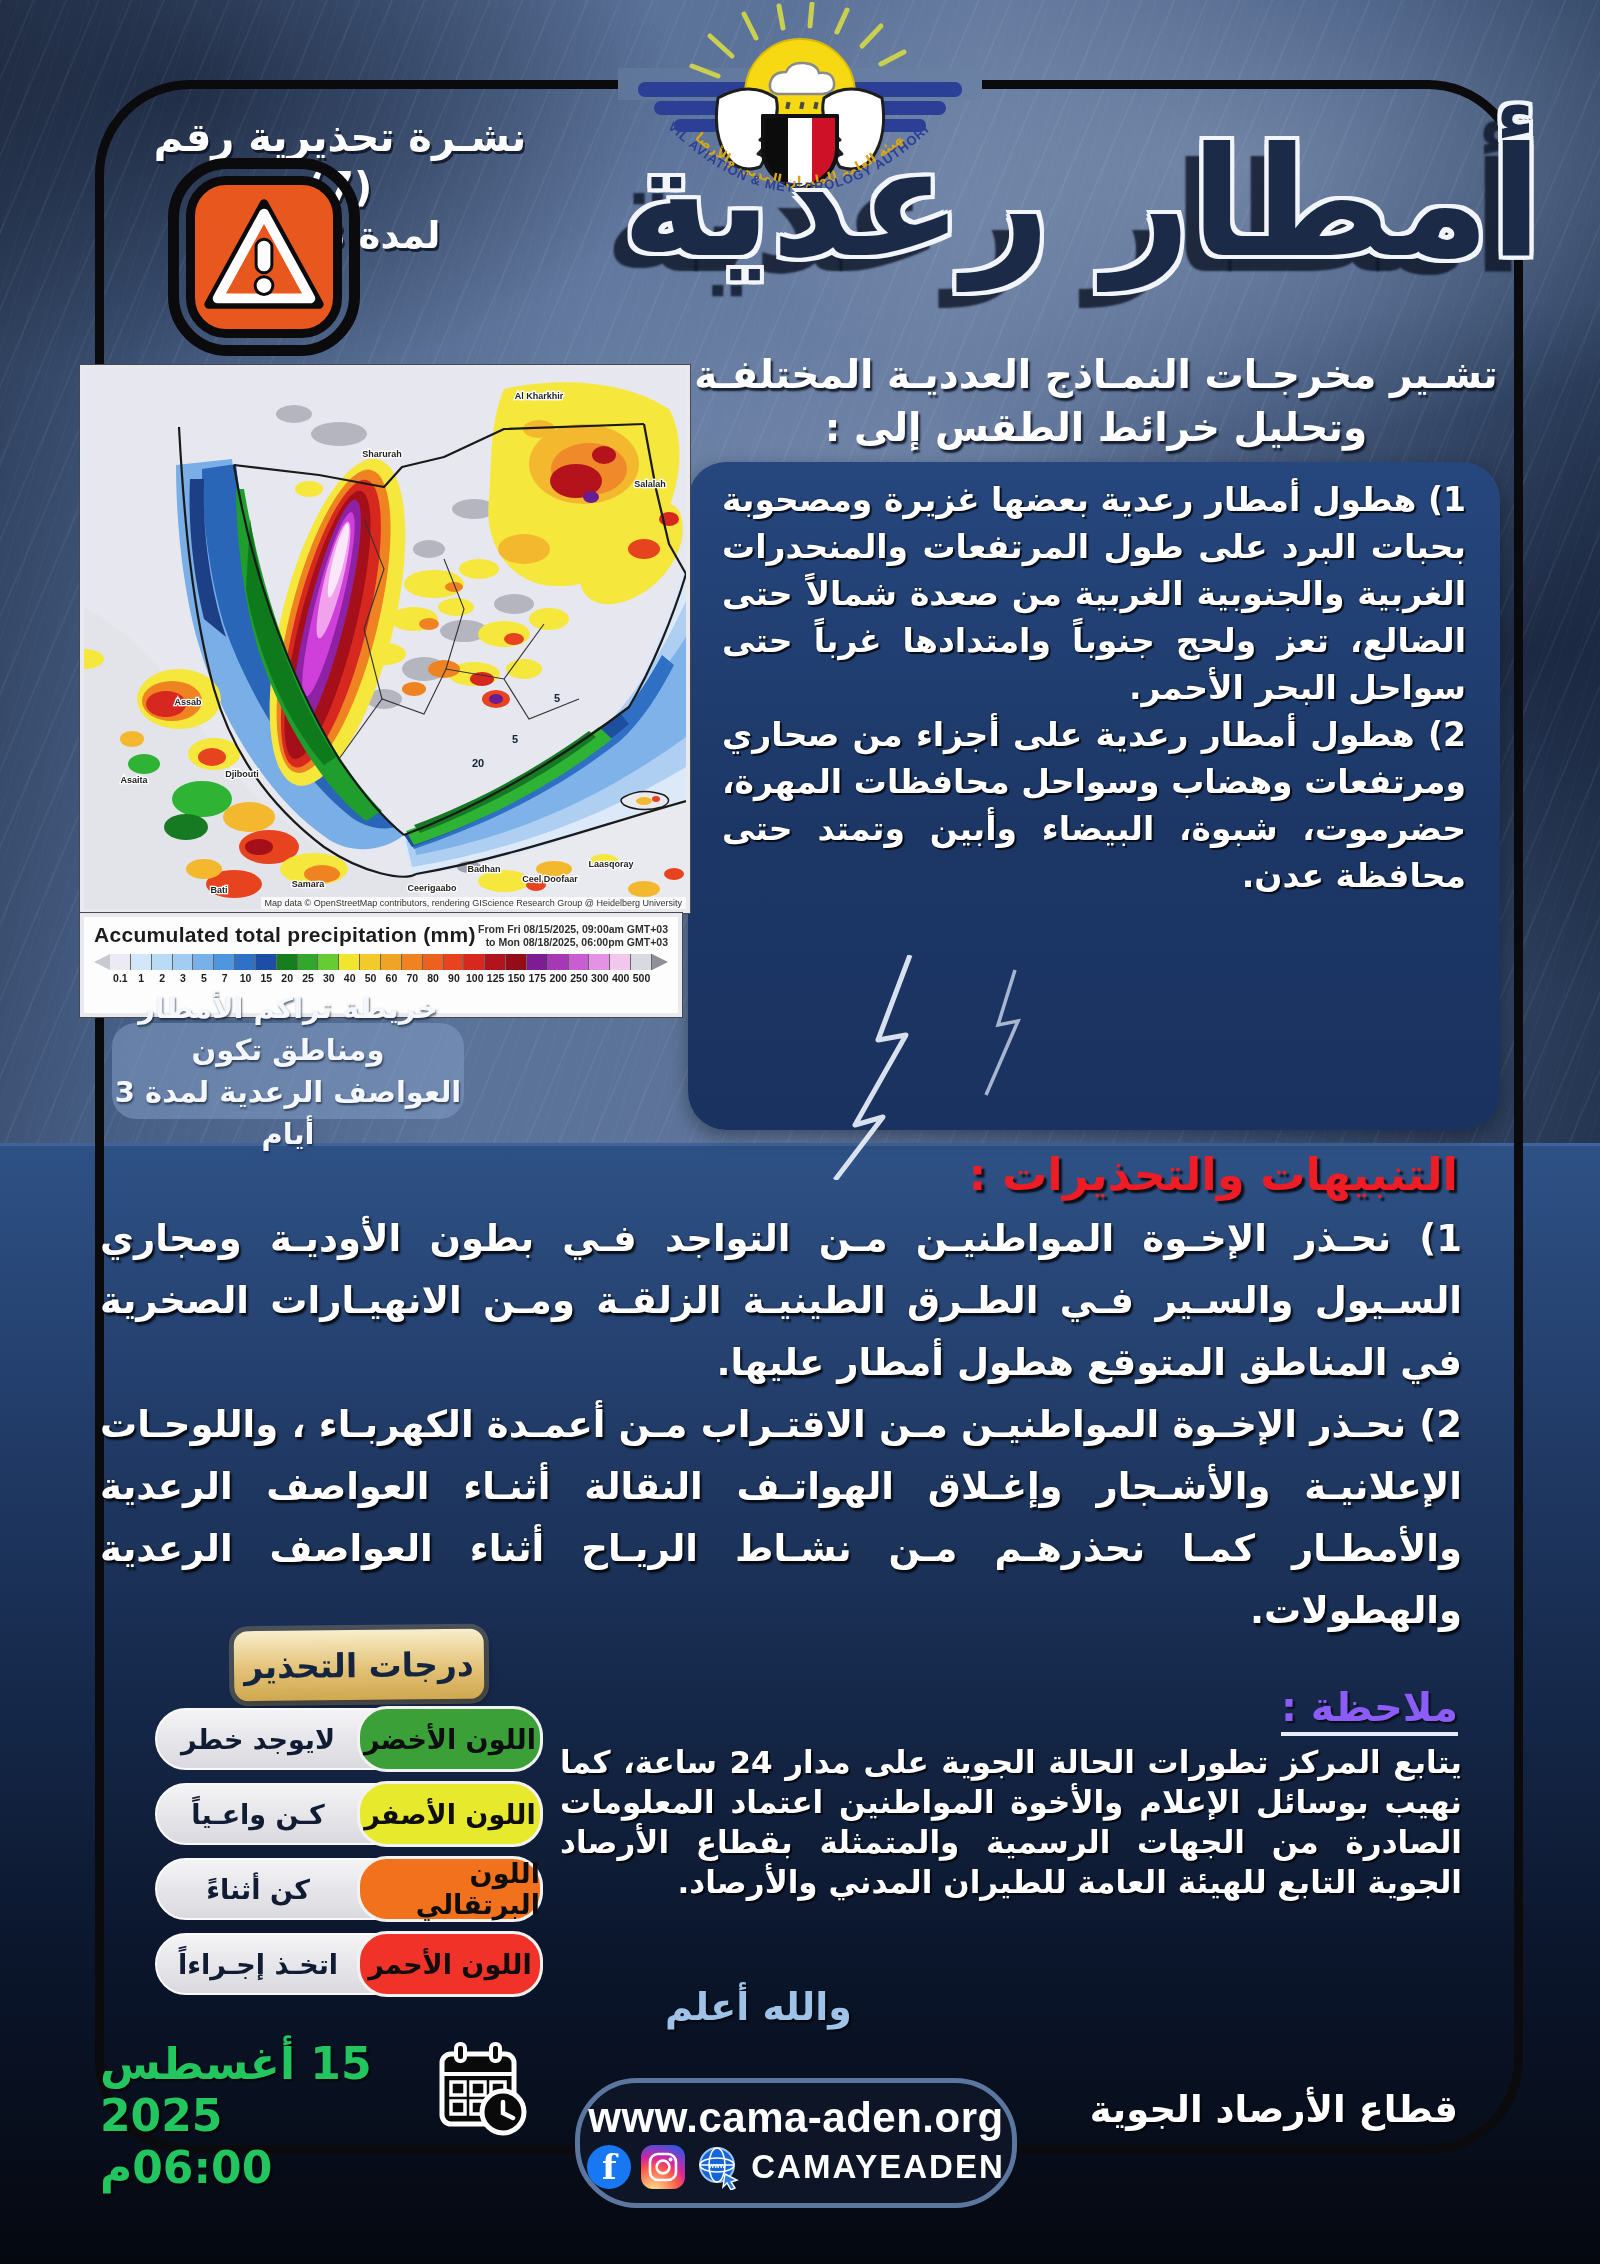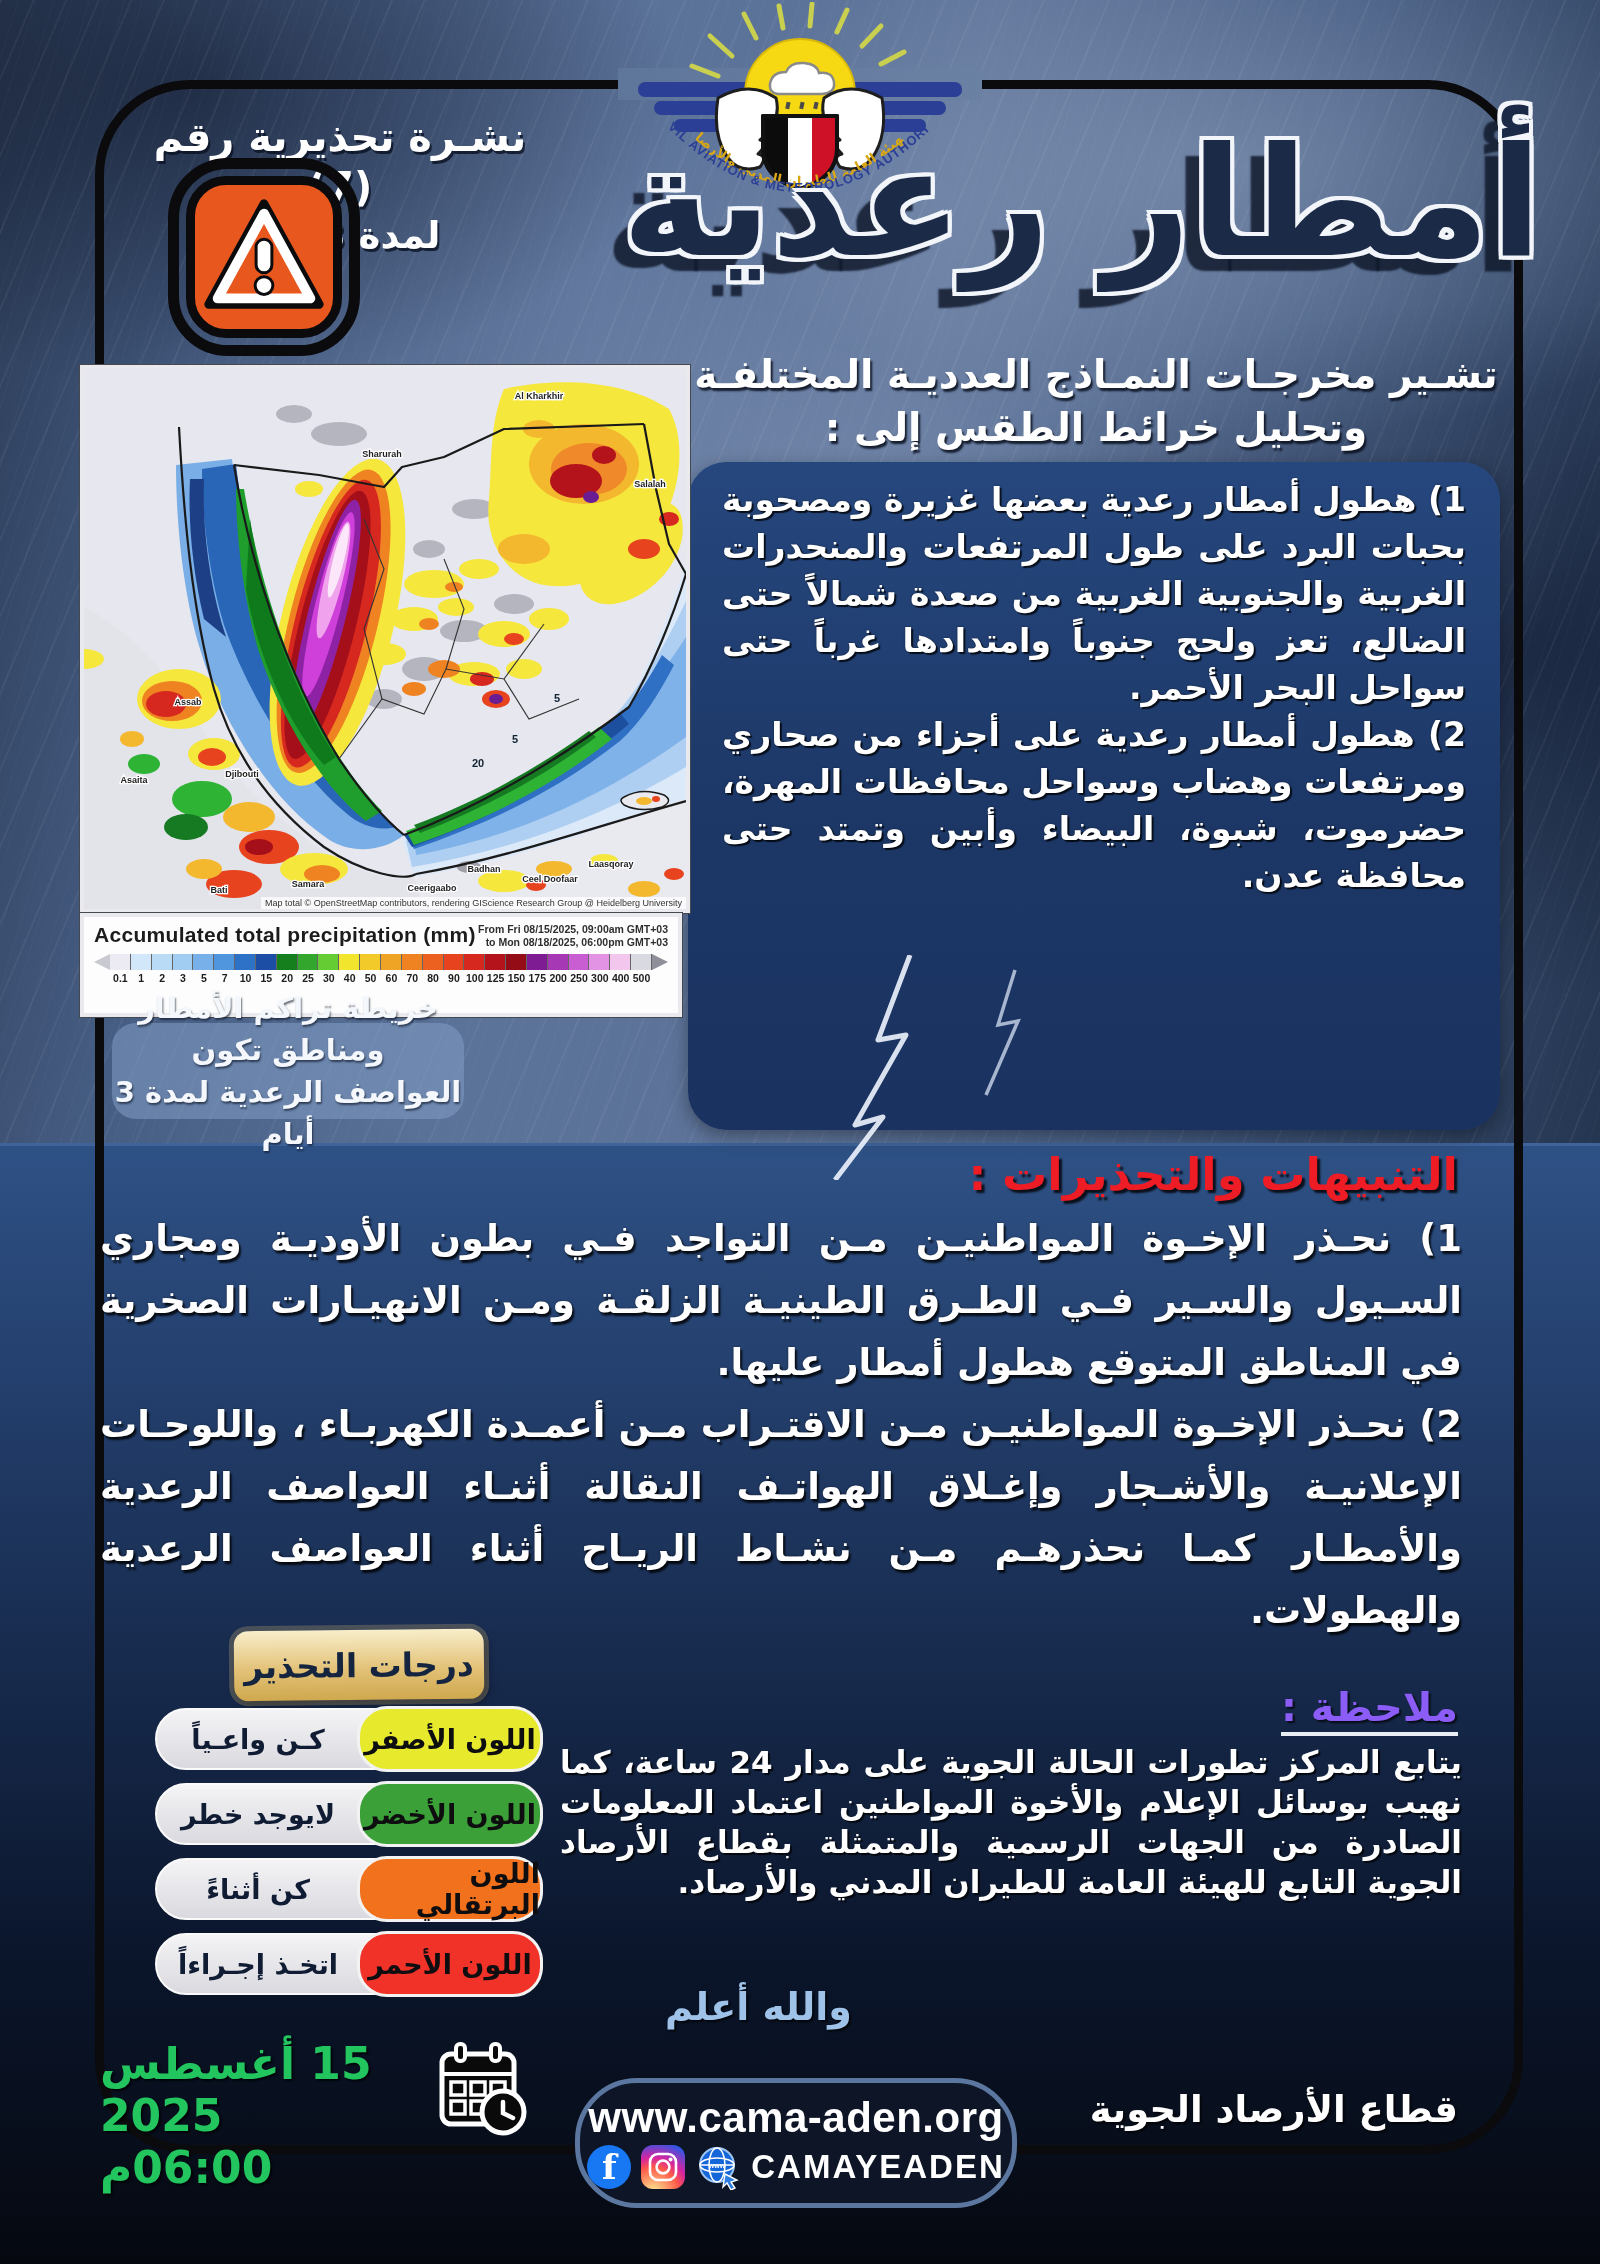--- a/index.html
+++ b/index.html
@@ -389,21 +389,21 @@
         <text x="135" y="524" class="city" text-anchor="middle">Bati</text>
         <text x="224" y="518" class="city" text-anchor="middle">Samara</text>
         <text x="348" y="522" class="city" text-anchor="middle">Ceerigaabo</text>
         <text x="400" y="503" class="city" text-anchor="middle">Badhan</text>
         <text x="466" y="513" class="city" text-anchor="middle">Ceel Doofaar</text>
         <text x="527" y="498" class="city" text-anchor="middle">Laasqoray</text>
         <text x="470" y="333" class="contour">5</text>
         <text x="388" y="398" class="contour">20</text>
         <text x="428" y="374" class="contour">5</text>
       </svg>
-    <div class="map-attrib">Map total © OpenStreetMap contributors, rendering GIScience Research Group @ Heidelberg University</div>
+    <div class="map-attrib">Map data © OpenStreetMap contributors, rendering GIScience Research Group @ Heidelberg University</div>
   </div>
 
   <div class="legend-box">
     <div class="legend-head">
       <div class="legend-title">Accumulated total precipitation (mm)</div>
       <div class="legend-dates">
         <div>From Fri 08/15/2025, 09:00am GMT+03</div>
         <div>to Mon 08/18/2025, 06:00pm GMT+03</div>
       </div>
     </div>
@@ -484,27 +484,27 @@
       <p>1) نحـذر الإخـوة المواطنيـن مـن التواجد فـي بطون الأوديـة ومجاري السـيول والسـير فـي الطـرق الطينيـة الزلقـة ومـن الانهيـارات الصخرية في المناطق المتوقع هطول أمطار عليها.</p>
       <p>2) نحـذر الإخـوة المواطنيـن مـن الاقتـراب مـن أعمـدة الكهربـاء ، واللوحـات الإعلانيـة والأشـجار وإغـلاق الهواتـف النقالة أثنـاء العواصف الرعدية والأمطـار كمـا نحذرهـم مـن نشـاط الريـاح أثناء العواصف الرعدية والهطولات.</p>
     </div>
 
   <div class="levels-banner">
     <span>درجات التحذير</span>
   </div>
   <div class="levels" id="levels">
       <div class="level-row">
         <div class="track"></div>
+        <div class="action">لايوجد خطر</div>
+        <div class="chip" style="background: rgb(58, 160, 55);">اللون الأخضر</div>
+      </div>
+      <div class="level-row">
+        <div class="track"></div>
         <div class="action">كـن واعـياً</div>
         <div class="chip" style="background: rgb(230, 233, 44);">اللون الأصفر</div>
-      </div>
-      <div class="level-row">
-        <div class="track"></div>
-        <div class="action">لايوجد خطر</div>
-        <div class="chip" style="background: rgb(58, 160, 55);">اللون الأخضر</div>
       </div>
       <div class="level-row">
         <div class="track"></div>
         <div class="action">كن أثناءً</div>
         <div class="chip" style="background: rgb(242, 113, 28);">اللون البرتقالي</div>
       </div>
       <div class="level-row">
         <div class="track"></div>
         <div class="action">اتخـذ إجـراءاً</div>
         <div class="chip" style="background: rgb(240, 50, 40);">اللون الأحمر</div>

